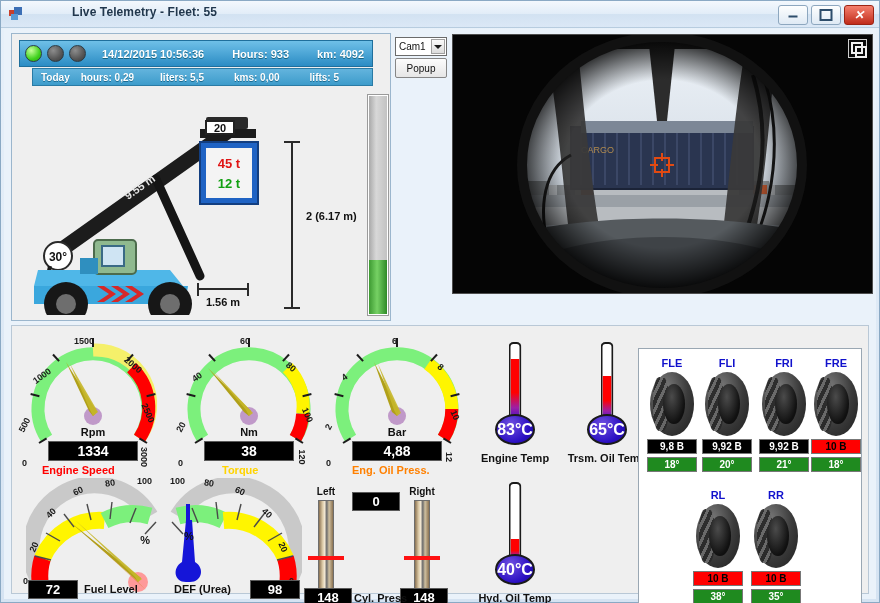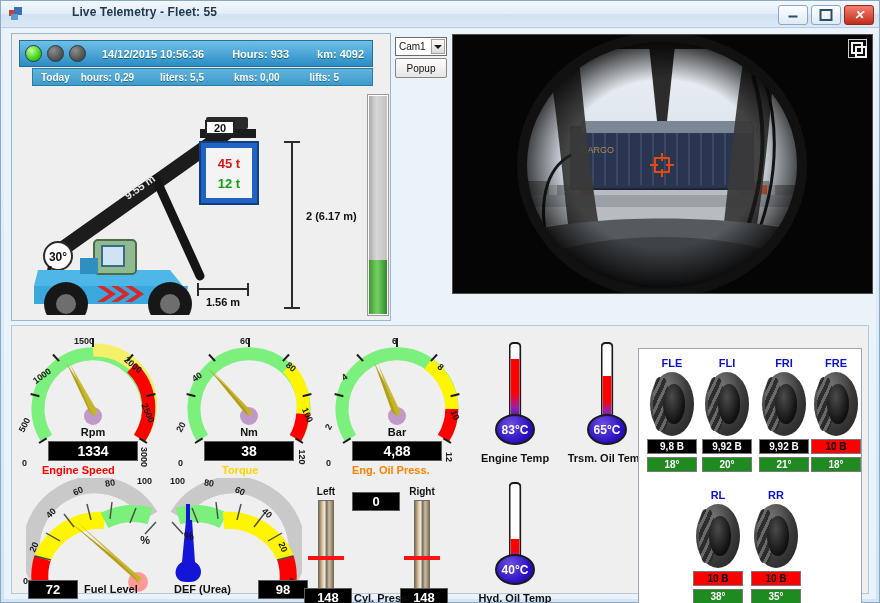--- a/index.html
+++ b/index.html
@@ -116,21 +116,21 @@
   .th-stem{position:absolute;left:50%;transform:translateX(-50%);top:0;
            width:13px;height:78px;border:2px solid #1a1a1a;border-bottom:none;
            border-radius:5px 5px 0 0;background:#fff;box-sizing:border-box;overflow:hidden;}
   .th-fill{position:absolute;left:0;right:0;bottom:0;
            background:linear-gradient(#ff0000 0%,#ff0000 55%,#9c1fa8 80%,#3a10c0 100%);}
   .th-bulb{position:absolute;left:50%;transform:translateX(-50%);top:72px;
            width:40px;height:31px;border-radius:50%;
            background:radial-gradient(circle at 38% 30%,#6e4fe0,#2a0fc2 65%,#1d0a93);
            border:2px solid #1a1a1a;box-sizing:border-box;
            display:flex;align-items:center;justify-content:center;
-           color:#fff;font-size:12px;font-weight:bold;}
+           color:#fff;font-size:16px;font-weight:bold;}
   .thermo .cap{left:50%;transform:translateX(-50%);top:110px;font-size:11px;color:#111;}
 
   
   .cyl{position:absolute;width:20px;height:170px;}
   .cyl .rod{position:absolute;left:50%;transform:translateX(-50%);top:12px;
             width:16px;height:140px;
             background:linear-gradient(90deg,#8b7252,#d9c7a4 25%,#f2e7d2 40%,#6b6b6b 55%,#cfc0a0 72%,#8b7252);
             border:1px solid #6d6d6d;box-sizing:border-box;}
   .cyl .mark{position:absolute;left:-8px;width:36px;height:4px;background:#ff1111;}
   .cyl .ttl{position:absolute;left:50%;transform:translateX(-50%);top:-2px;
@@ -520,21 +520,21 @@
           <path d="M24 104 C12 104 10 90 20 84 L24 42 L30 42 L33 84 C43 90 40 104 28 104 Z" fill="#1515d8"></path>
           <rect x="24" y="26" width="4" height="24" fill="#1515d8"></rect>
         </svg>
         <span class="tick-lab" style="left:127px;top:98px;">0</span>
         <span class="tick-lab" style="left:116px;top:64px;transform:rotate(66deg);">20</span>
         <span class="tick-lab" style="left:100px;top:30px;transform:rotate(44deg);">40</span>
         <span class="tick-lab" style="left:73px;top:8px;transform:rotate(24deg);">60</span>
         <span class="tick-lab" style="left:42px;top:0px;transform:rotate(8deg);">80</span>
         <span class="tick-lab" style="left:8px;top:-2px;">100</span>
         <span class="lbl-unit" style="left:22px;transform:none;top:52px;">%</span>
-        <div class="readout" style="left:88px;top:102px;width:50px;height:19px;font-size:13px;margin-left:8px;">98</div>
+        <div class="readout" style="left:88px;top:102px;width:50px;height:19px;font-size:13px;">98</div>
         <div class="cap" style="left:12px;top:105px;color:#111;">DEF (Urea)</div>
       </div>
 
       <div style="position:absolute;left:296px;top:156px;width:140px;height:120px;">
         <div class="cyl" style="left:8px;top:6px;">
           <div class="ttl">Left</div>
           <div class="rod"></div>
           <div class="mark" style="top:68px;"></div>
         </div>
         <div class="cyl" style="left:104px;top:6px;">

